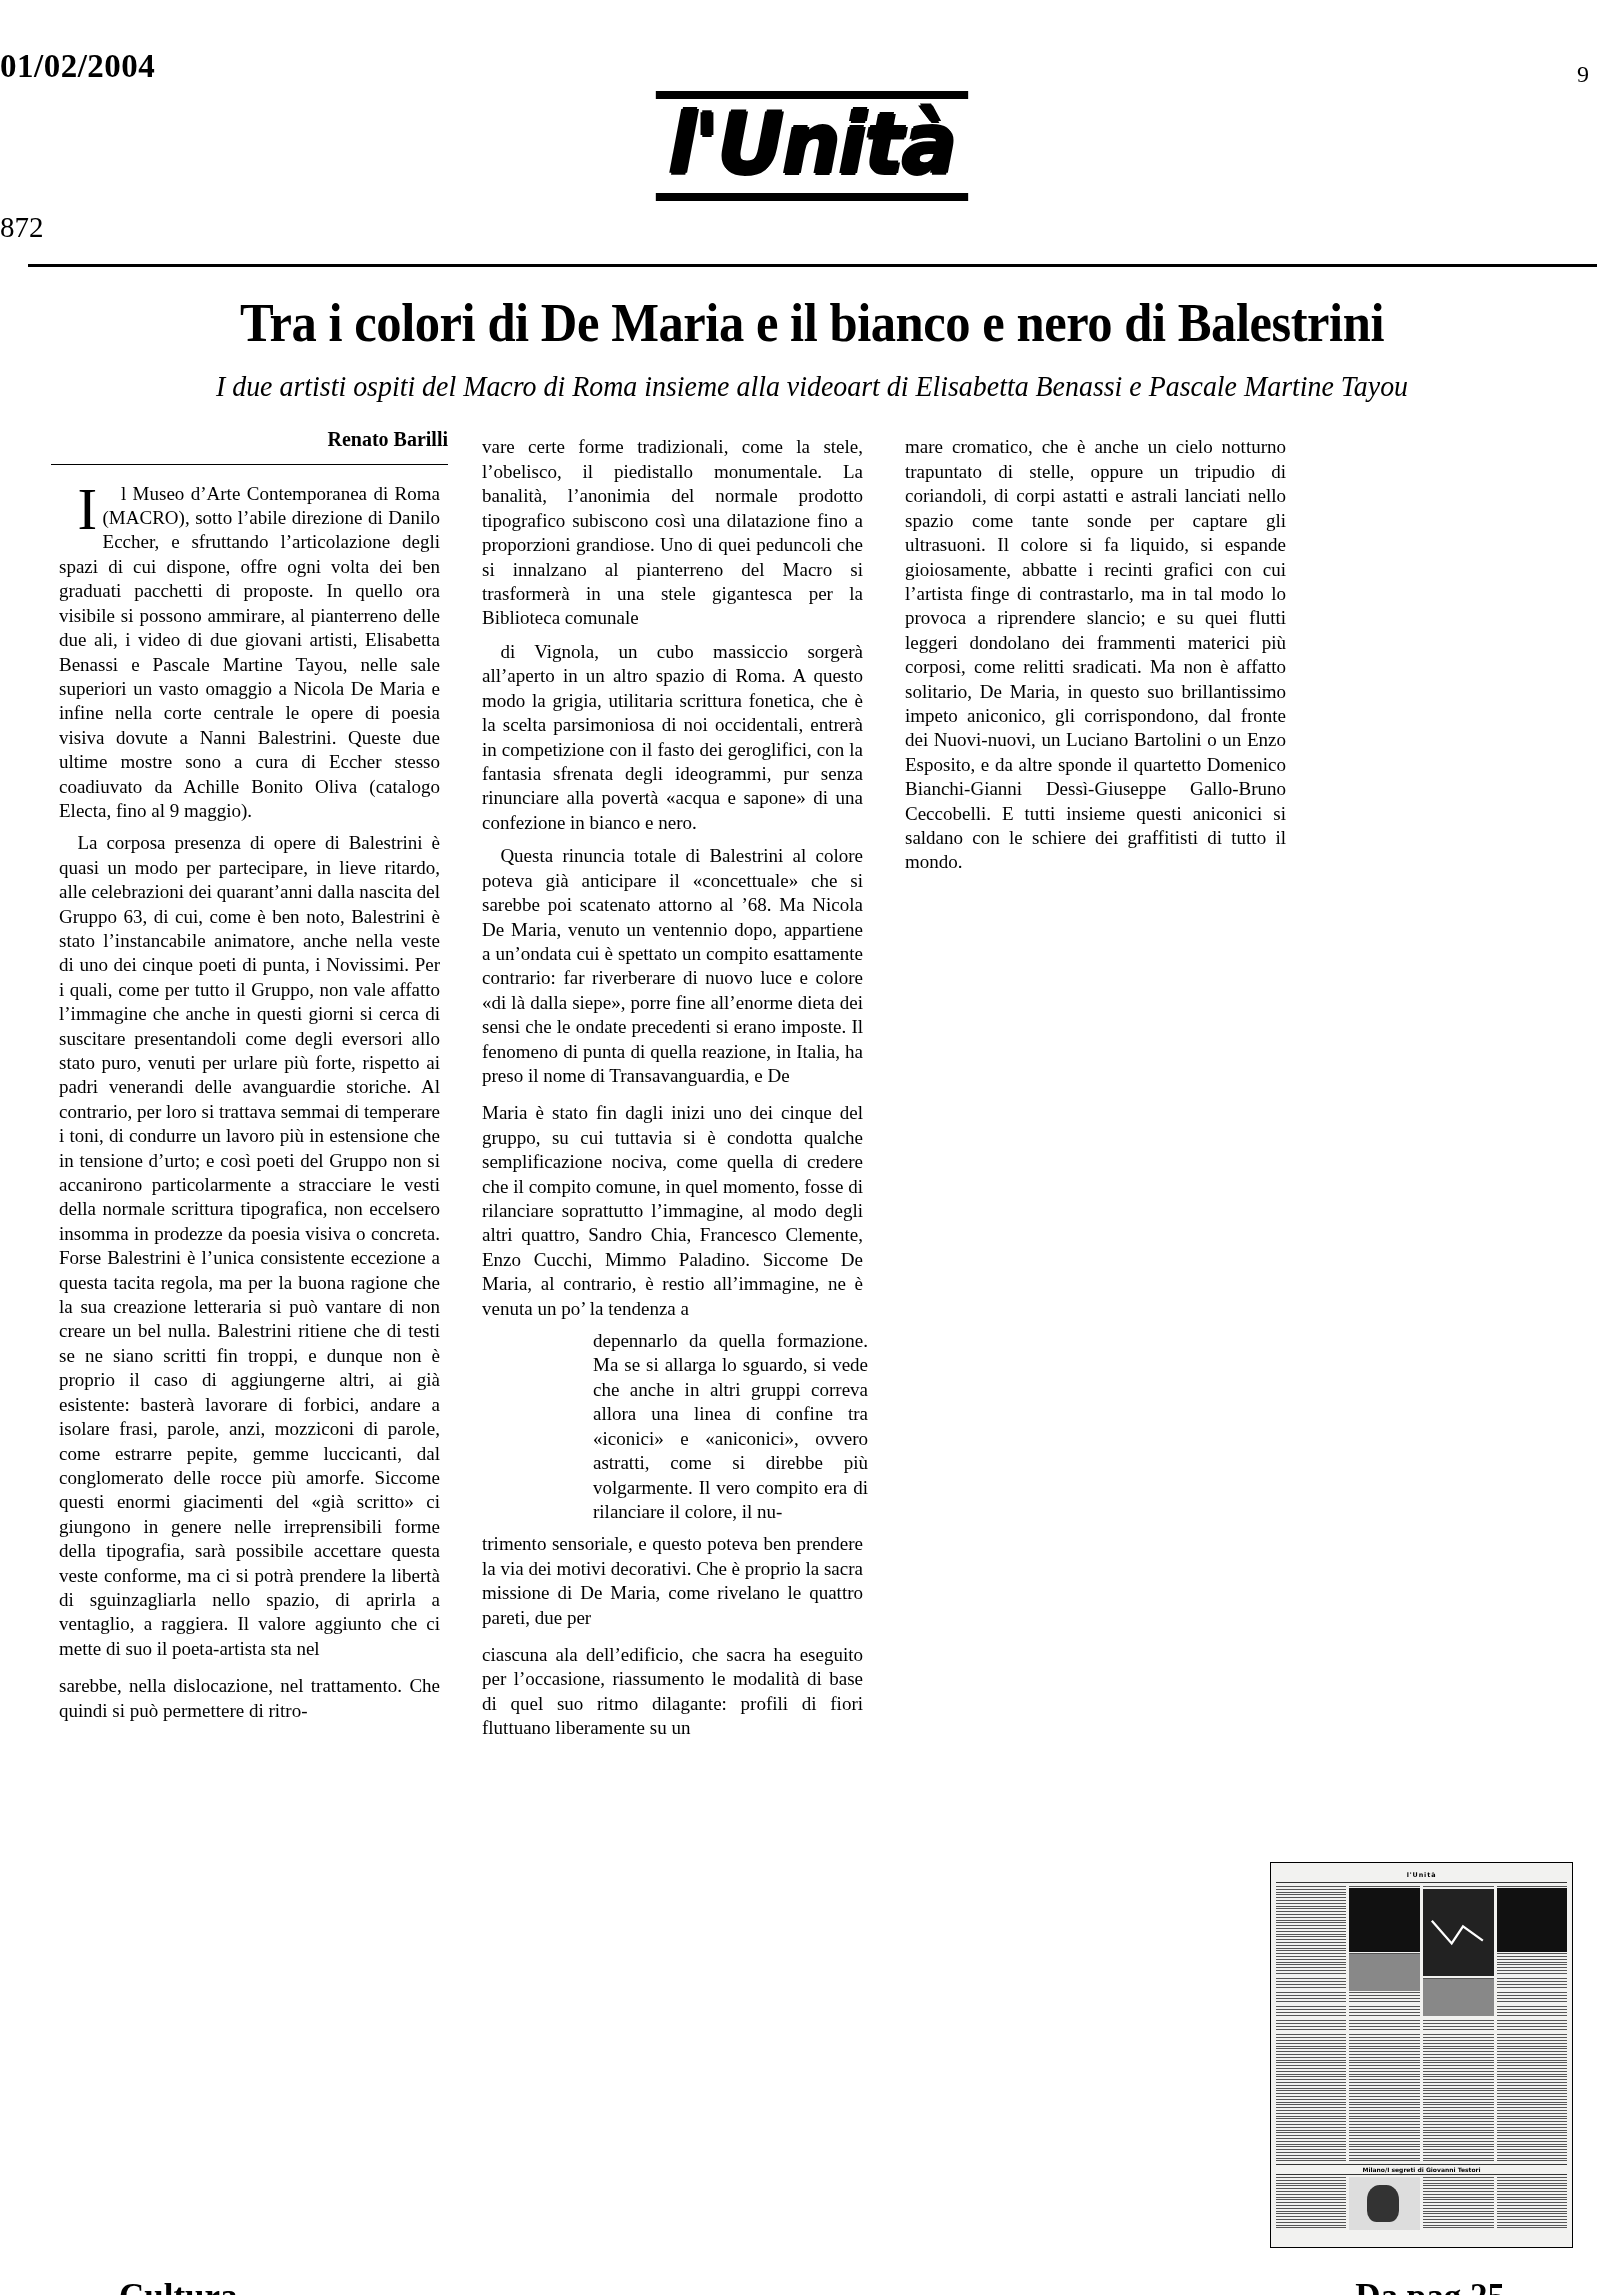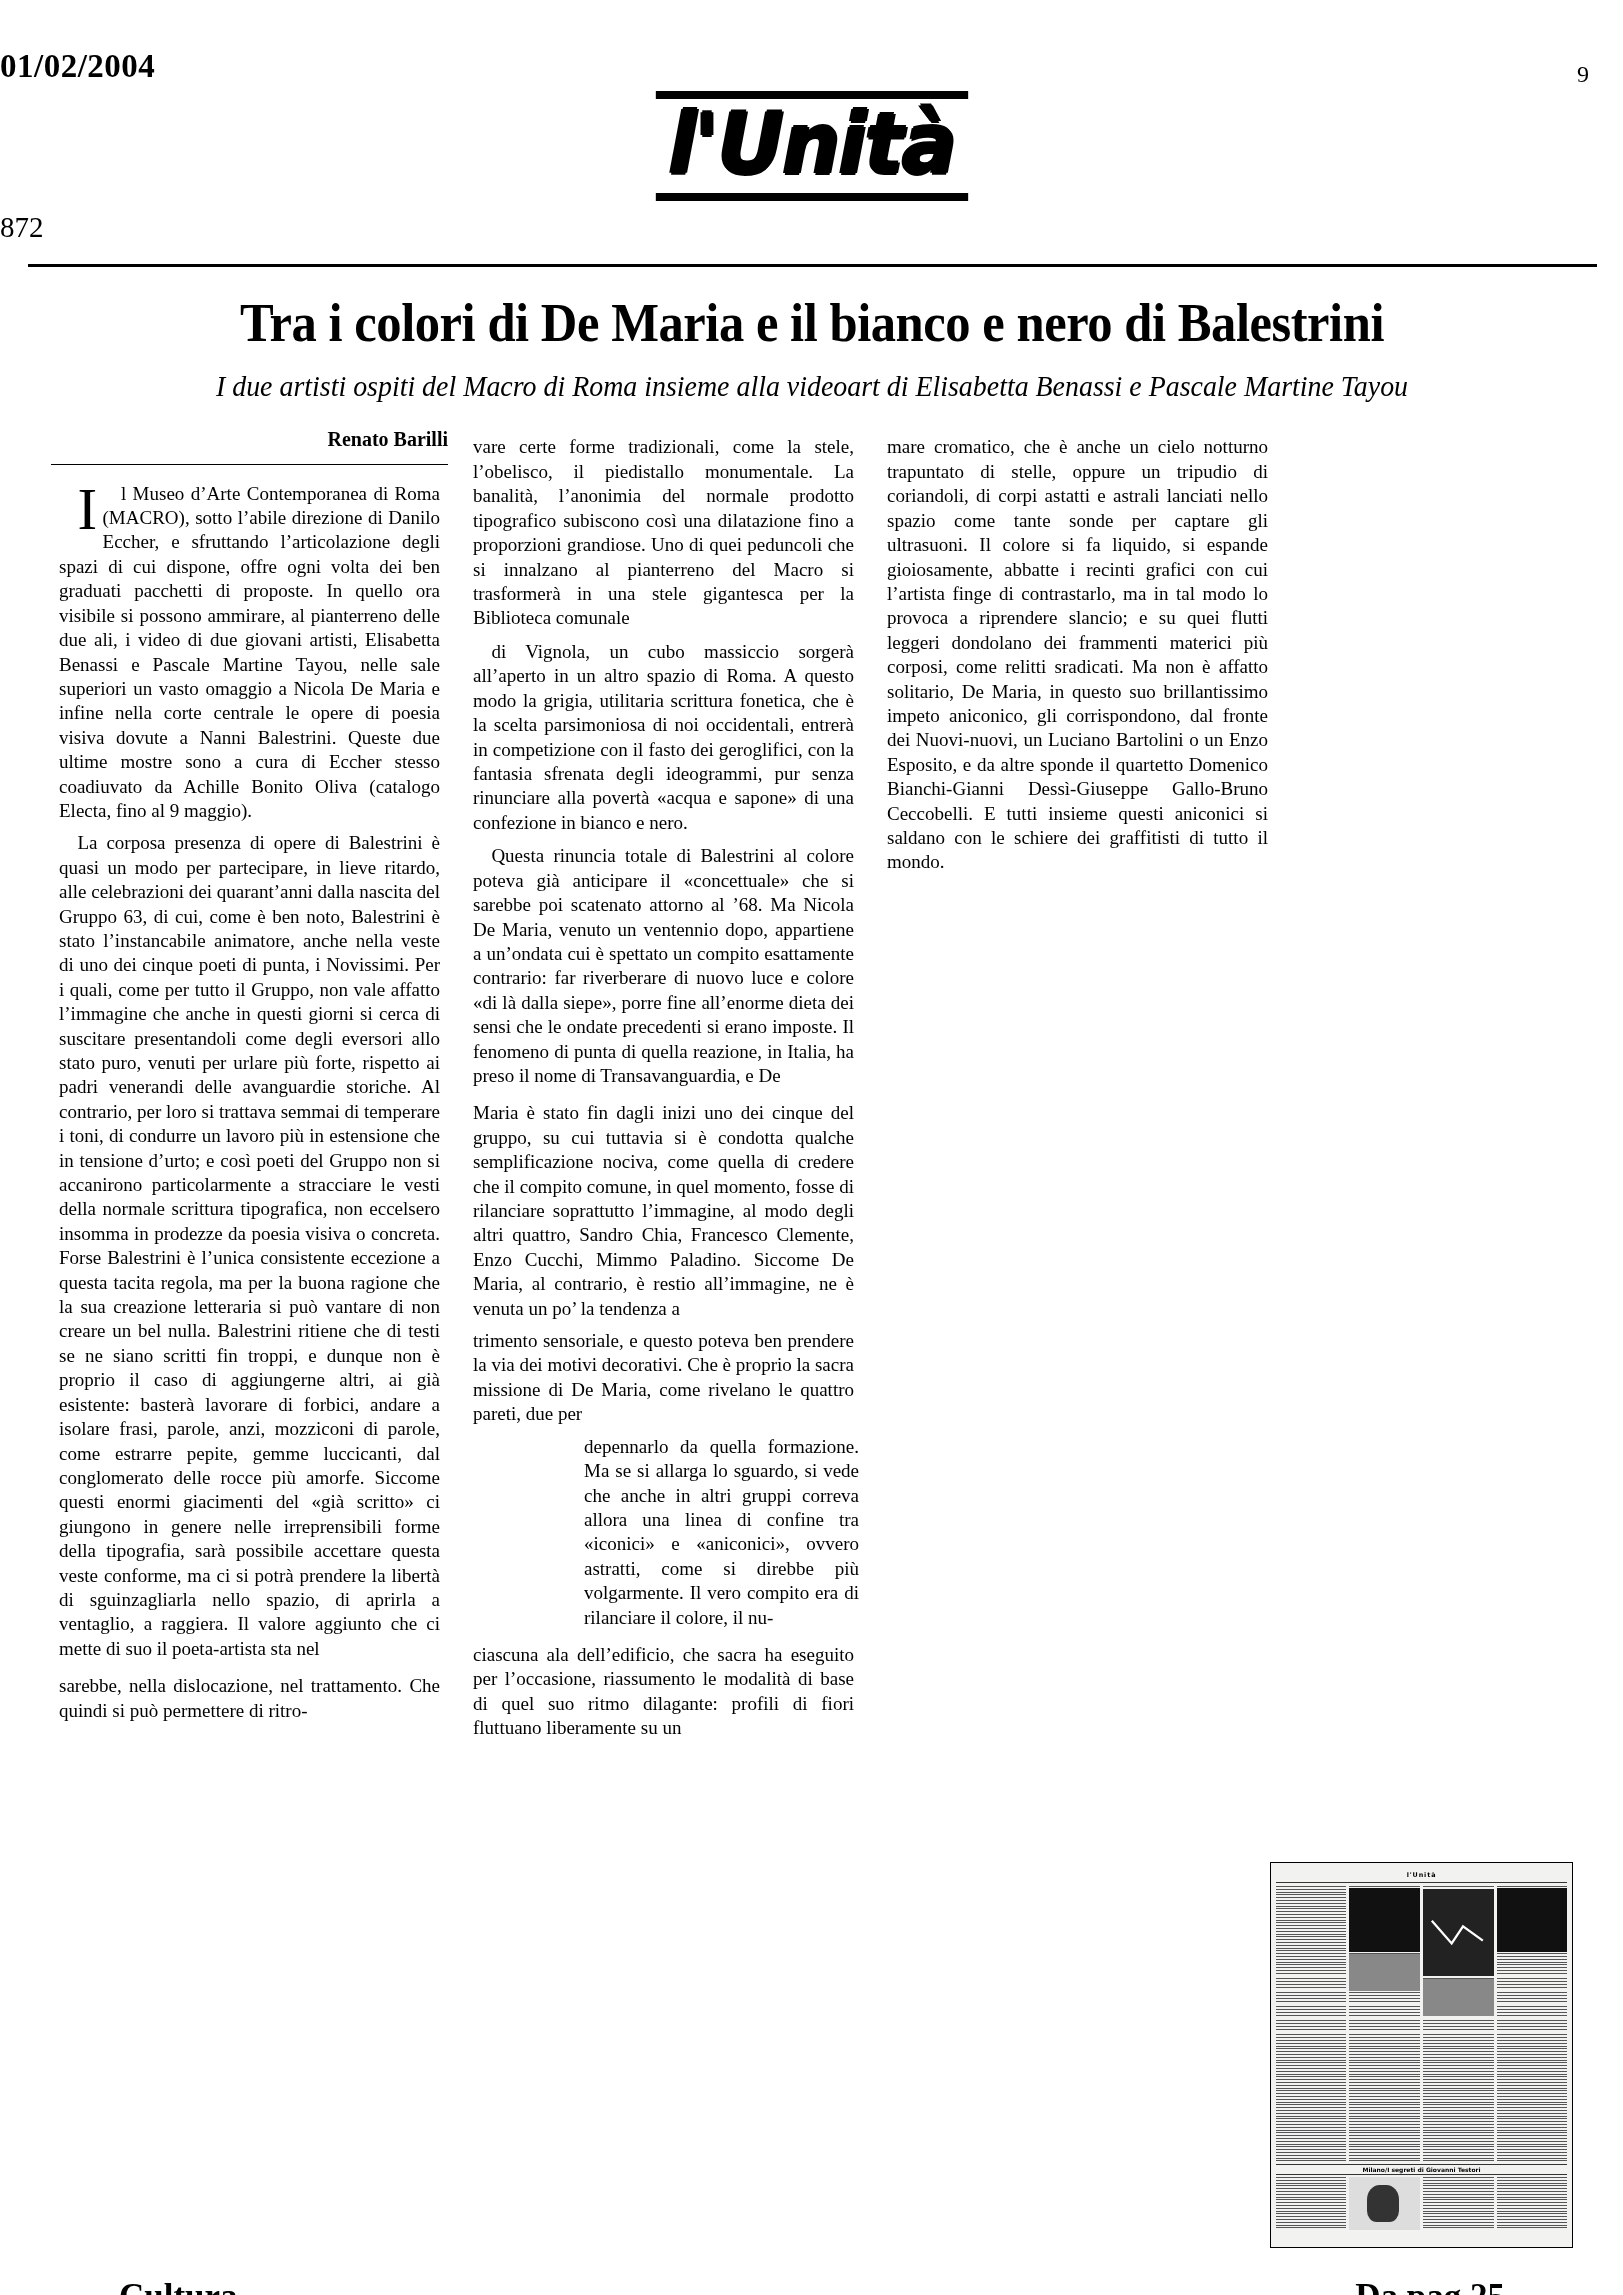--- a/index.html
+++ b/index.html
@@ -93,21 +93,21 @@
     margin: 16.5px 37px 0 37px;
     transform: scaleX(0.93);
     transform-origin: center;
   }
 
   
   .columns {
     position: relative;
     margin: 24px 51px 0 51px;
     display: flex;
-    gap: 17px;
+    gap: 26px;
     align-items: flex-start;
   }
   .col {
     width: 397px;
     font-size: 19px;
     line-height: 1.285;
     text-align: justify;
     hyphens: auto;
   }
   .col p {
@@ -291,22 +291,22 @@
       <p class="dropcap-para"><span class="dropcap">I</span><span>l Museo d’Arte Contemporanea di Roma (MACRO), sotto l’abile direzione di Danilo Eccher, e sfruttando l’articolazione degli spazi di cui dispone, offre ogni volta dei ben graduati pacchetti di proposte. In quello ora visibile si possono ammirare, al pianterreno delle due ali, i video di due giovani artisti, Elisabetta Benassi e Pascale Martine Tayou, nelle sale superiori un vasto omaggio a Nicola De Maria e infine nella corte centrale le opere di poesia visiva dovute a Nanni Balestrini. Queste due ultime mostre sono a cura di Eccher stesso coadiuvato da Achille Bonito Oliva (catalogo Electa, fino al 9 maggio).</span></p>
       <p>La corposa presenza di opere di Balestrini è quasi un modo per partecipare, in lieve ritardo, alle celebrazioni dei quarant’anni dalla nascita del Gruppo 63, di cui, come è ben noto, Balestrini è stato l’instancabile animatore, anche nella veste di uno dei cinque poeti di punta, i Novissimi. Per i quali, come per tutto il Gruppo, non vale affatto l’immagine che anche in questi giorni si cerca di suscitare presentandoli come degli eversori allo stato puro, venuti per urlare più forte, rispetto ai padri venerandi delle avanguardie storiche. Al contrario, per loro si trattava semmai di temperare i toni, di condurre un lavoro più in estensione che in tensione d’urto; e così poeti del Gruppo non si accanirono particolarmente a stracciare le vesti della normale scrittura tipografica, non eccelsero insomma in prodezze da poesia visiva o concreta. Forse Balestrini è l’unica consistente eccezione a questa tacita regola, ma per la buona ragione che la sua creazione letteraria si può vantare di non creare un bel nulla. Balestrini ritiene che di testi se ne siano scritti fin troppi, e dunque non è proprio il caso di aggiungerne altri, ai già esistente: basterà lavorare di forbici, andare a isolare frasi, parole, anzi, mozziconi di parole, come estrarre pepite, gemme luccicanti, dal conglomerato delle rocce più amorfe. Siccome questi enormi giacimenti del «già scritto» ci giungono in genere nelle irreprensibili forme della tipografia, sarà possibile accettare questa veste conforme, ma ci si potrà prendere la libertà di sguinzagliarla nello spazio, di aprirla a ventaglio, a raggiera. Il valore aggiunto che ci mette di suo il poeta-artista sta nel</p>
       <p class="noindent" style="margin-top:13px">sarebbe, nella dislocazione, nel trattamento. Che quindi si può permettere di ritro-</p>
     </div>
 
     <div class="col col2">
       <p class="noindent">vare certe forme tradizionali, come la stele, l’obelisco, il piedistallo monumentale. La banalità, l’anonimia del normale prodotto tipografico subiscono così una dilatazione fino a proporzioni grandiose. Uno di quei peduncoli che si innalzano al pianterreno del Macro si trasformerà in una stele gigantesca per la Biblioteca comunale</p>
       <p style="margin-top:9.2px">di Vignola, un cubo massiccio sorgerà all’aperto in un altro spazio di Roma. A questo modo la grigia, utilitaria scrittura fonetica, che è la scelta parsimoniosa di noi occidentali, entrerà in competizione con il fasto dei geroglifici, con la fantasia sfrenata degli ideogrammi, pur senza rinunciare alla povertà «acqua e sapone» di una confezione in bianco e nero.</p>
       <p style="margin-top:9.2px">Questa rinuncia totale di Balestrini al colore poteva già anticipare il «concettuale» che si sarebbe poi scatenato attorno al ’68. Ma Nicola De Maria, venuto un ventennio dopo, appartiene a un’ondata cui è spettato un compito esattamente contrario: far riverberare di nuovo luce e colore «di là dalla siepe», porre fine all’enorme dieta dei sensi che le ondate precedenti si erano imposte. Il fenomeno di punta di quella reazione, in Italia, ha preso il nome di Transavanguardia, e De</p>
       <p class="noindent" style="margin-top:13px">Maria è stato fin dagli inizi uno dei cinque del gruppo, su cui tuttavia si è condotta qualche semplificazione nociva, come quella di credere che il compito comune, in quel momento, fosse di rilanciare soprattutto l’immagine, al modo degli altri quattro, Sandro Chia, Francesco Clemente, Enzo Cucchi, Mimmo Paladino. Siccome De Maria, al contrario, è restio all’immagine, ne è venuta un po’ la tendenza a</p>
+      <p class="noindent narrow3">depennarlo da quella formazione. Ma se si allarga lo sguardo, si vede che anche in altri gruppi correva allora una linea di confine tra «iconici» e «aniconici», ovvero astratti, come si direbbe più volgarmente. Il vero compito era di rilanciare il colore, il nu-</p>
       <p class="noindent">trimento sensoriale, e questo poteva ben prendere la via dei motivi decorativi. Che è proprio la sacra missione di De Maria, come rivelano le quattro pareti, due per</p>
-      <p class="noindent narrow3">depennarlo da quella formazione. Ma se si allarga lo sguardo, si vede che anche in altri gruppi correva allora una linea di confine tra «iconici» e «aniconici», ovvero astratti, come si direbbe più volgarmente. Il vero compito era di rilanciare il colore, il nu-</p>
       <p class="noindent" style="margin-top:13px">ciascuna ala dell’edificio, che sacra ha eseguito per l’occasione, riassumento le modalità di base di quel suo ritmo dilagante: profili di fiori fluttuano liberamente su un</p>
     </div>
 
     <div class="col col3">
       <p class="noindent">mare cromatico, che è anche un cielo notturno trapuntato di stelle, oppure un tripudio di coriandoli, di corpi astatti e astrali lanciati nello spazio come tante sonde per captare gli ultrasuoni. Il colore si fa liquido, si espande gioiosamente, abbatte i recinti grafici con cui l’artista finge di contrastarlo, ma in tal modo lo provoca a riprendere slancio; e su quei flutti leggeri dondolano dei frammenti materici più corposi, come relitti sradicati. Ma non è affatto solitario, De Maria, in questo suo brillantissimo impeto aniconico, gli corrispondono, dal fronte dei Nuovi-nuovi, un Luciano Bartolini o un Enzo Esposito, e da altre sponde il quartetto Domenico Bianchi-Gianni Dessì-Giuseppe Gallo-Bruno Ceccobelli. E tutti insieme questi aniconici si saldano con le schiere dei graffitisti di tutto il mondo.</p>
     </div>
 
   </div>
 
   <div class="thumb">

